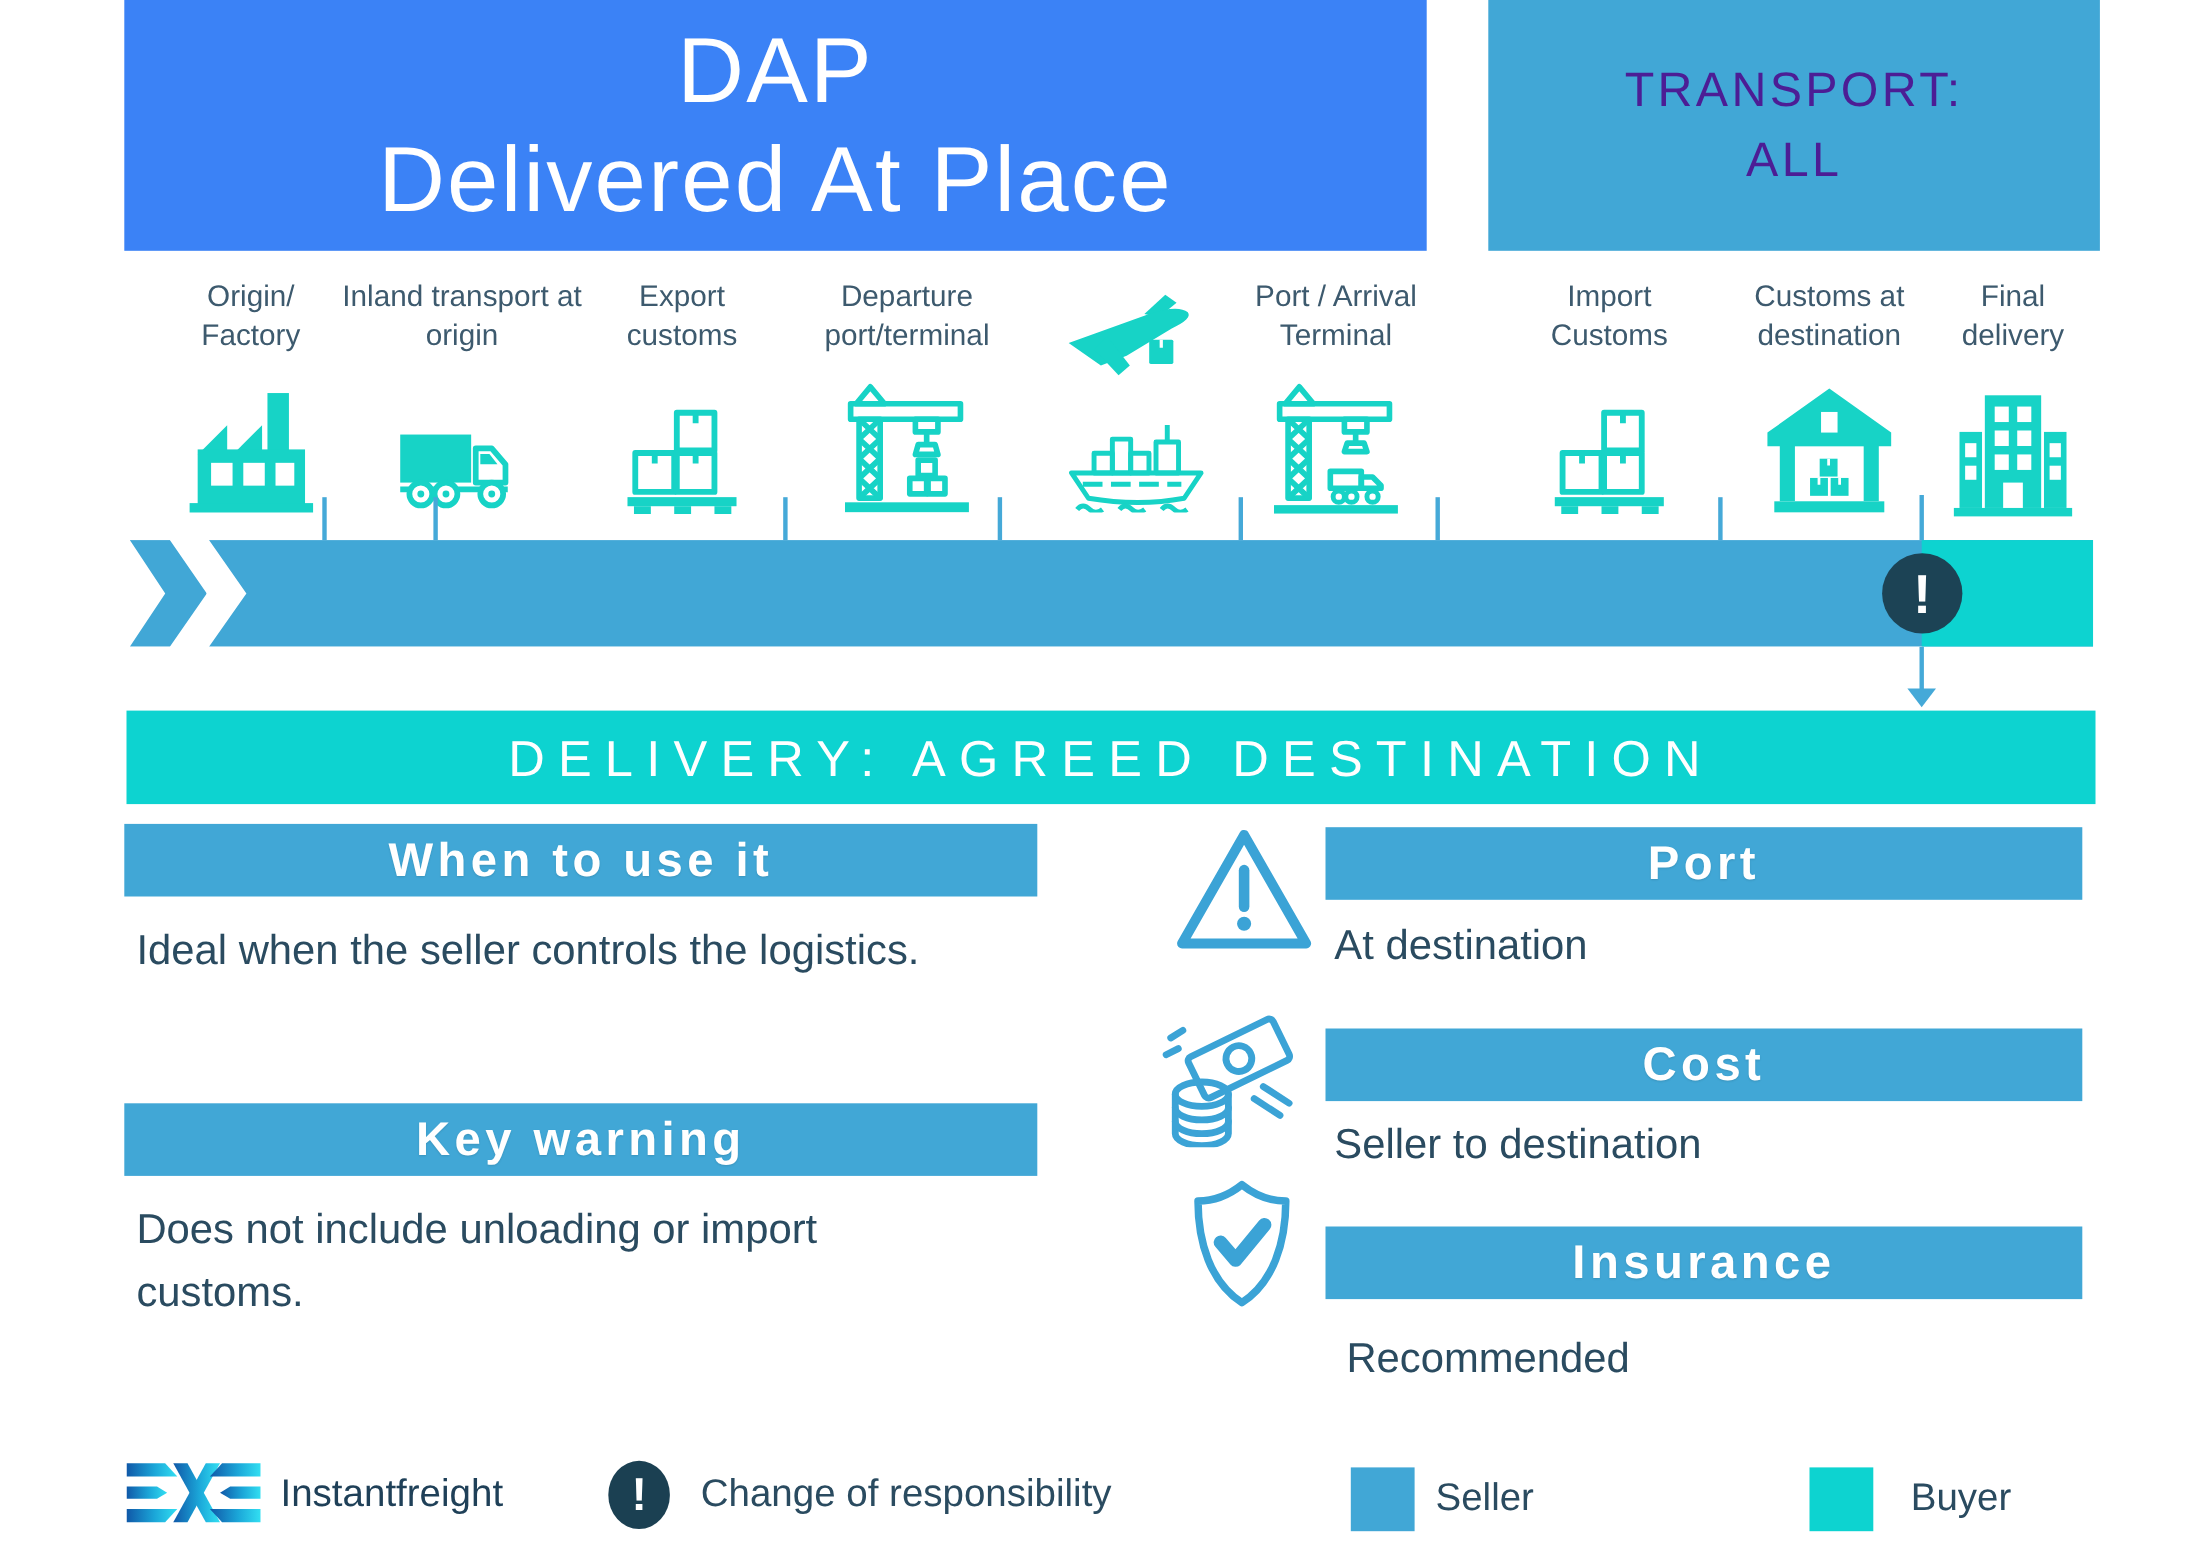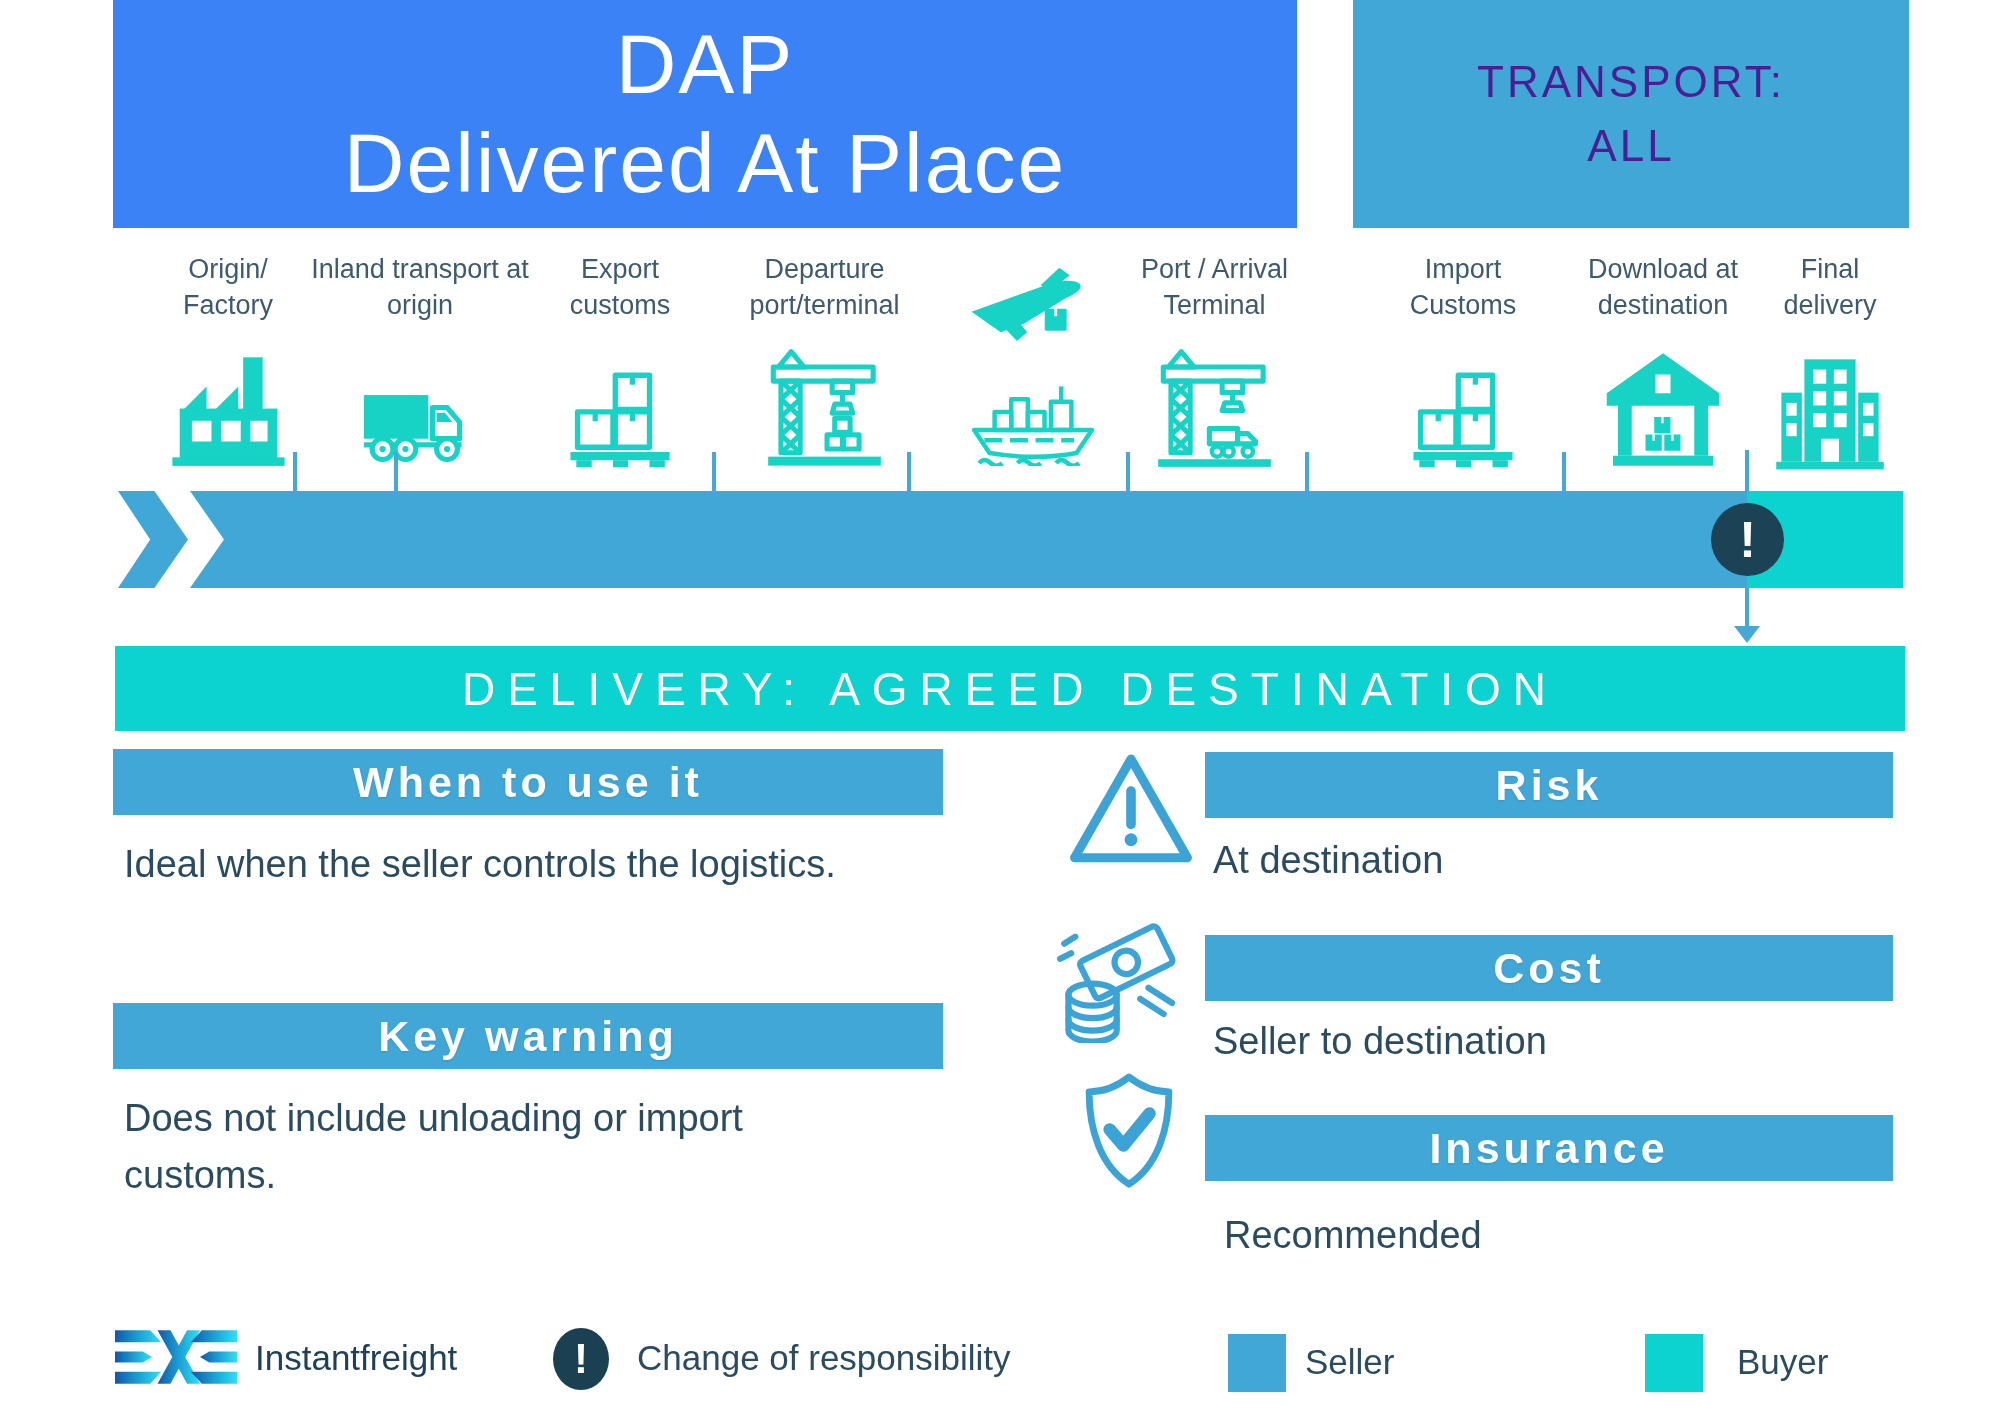--- a/index.html
+++ b/index.html
@@ -244,21 +244,21 @@
           <rect x="8" y="83" width="84" height="7"></rect>
           <rect x="13" y="90" width="13" height="6"></rect>
           <rect x="44" y="90" width="13" height="6"></rect>
           <rect x="75" y="90" width="13" height="6"></rect>
         </g>
       </svg>
     </div>
   </div>
 
   <div class="step" style="left:1548px;width:230px;">
-    <div class="lbl" style="width:220px;">Download at destination</div>
+    <div class="lbl" style="width:220px;">Customs at destination</div>
     <div class="ic">
       <svg width="130" height="125" viewBox="0 0 100 100">
         <path d="M50 5 L95 37 L95 47 L86 47 L86 87 L14 87 L14 47 L5 47 L5 37 Z" fill="#17d3c6"></path>
         <rect x="25" y="47" width="50" height="40" fill="#fff"></rect>
         <rect x="44" y="22" width="12" height="15" fill="#fff"></rect>
         <g fill="#17d3c6">
           <rect x="36" y="70" width="13" height="13"></rect>
           <rect x="51" y="70" width="13" height="13"></rect>
           <rect x="43" y="56" width="13" height="13"></rect>
         </g>
@@ -324,21 +324,21 @@
   <div class="bar-header warn-bar">Key warning</div>
   <div class="body-text warn-body">Does not include unloading or import customs.</div>
 
   <div class="detail-icon risk-icon">
     <svg width="130" height="118" viewBox="0 0 100 92">
       <path d="M50 7 L94 84 L6 84 Z" fill="none" stroke="#3ba3d6" stroke-width="7" stroke-linejoin="round"></path>
       <line x1="50" y1="32" x2="50" y2="58" stroke="#3ba3d6" stroke-width="7.5" stroke-linecap="round"></line>
       <circle cx="50" cy="70" r="5" fill="#3ba3d6"></circle>
     </svg>
   </div>
-  <div class="bar-header risk-bar">Risk</div>
+  <div class="bar-header risk-bar">Port</div>
   <div class="body-text risk-value">At destination</div>
 
   <div class="detail-icon cost-icon">
     <svg width="138" height="127" viewBox="0 0 100 92">
       <g stroke="#3ba3d6" stroke-width="4.5" fill="none" stroke-linecap="round" stroke-linejoin="round">
         <g transform="rotate(-26 50 34)">
           <rect x="20" y="19" width="62" height="30" rx="3"></rect>
           <circle cx="51" cy="34" r="8.5"></circle>
         </g>
         <path d="M67 52 l17 11 M61 60 l17 11"></path>

